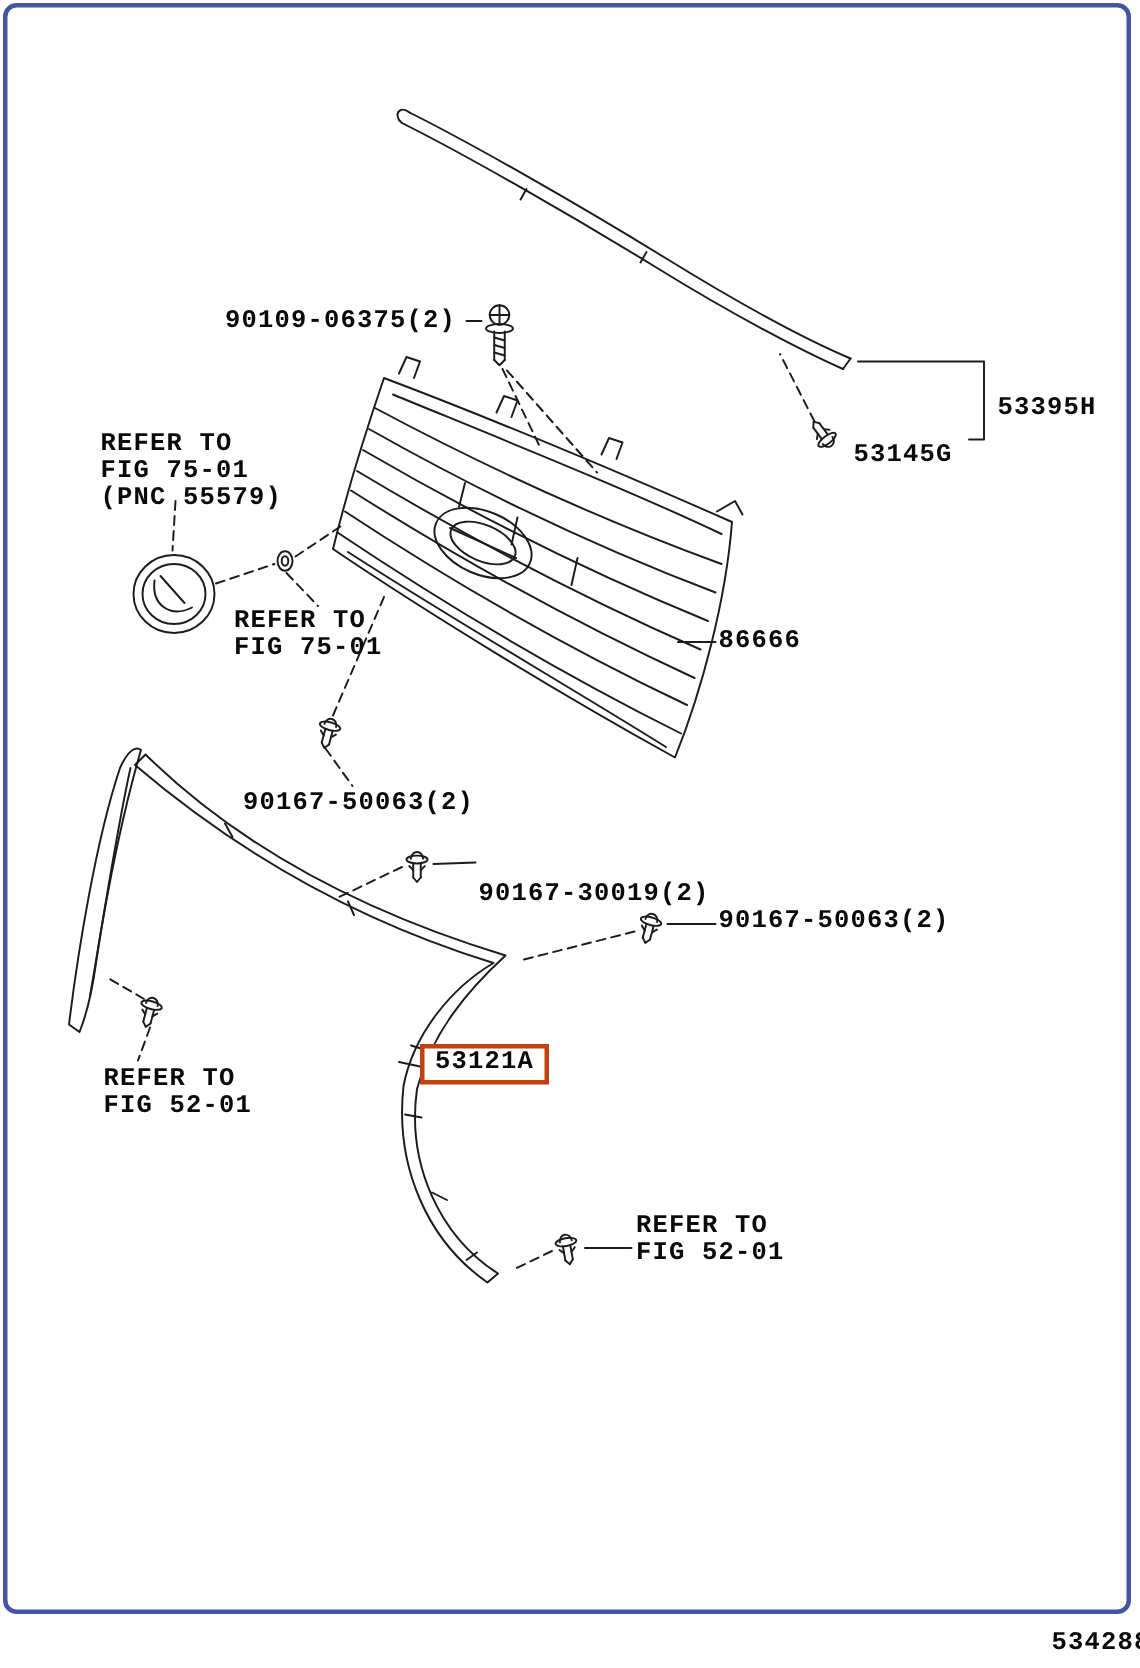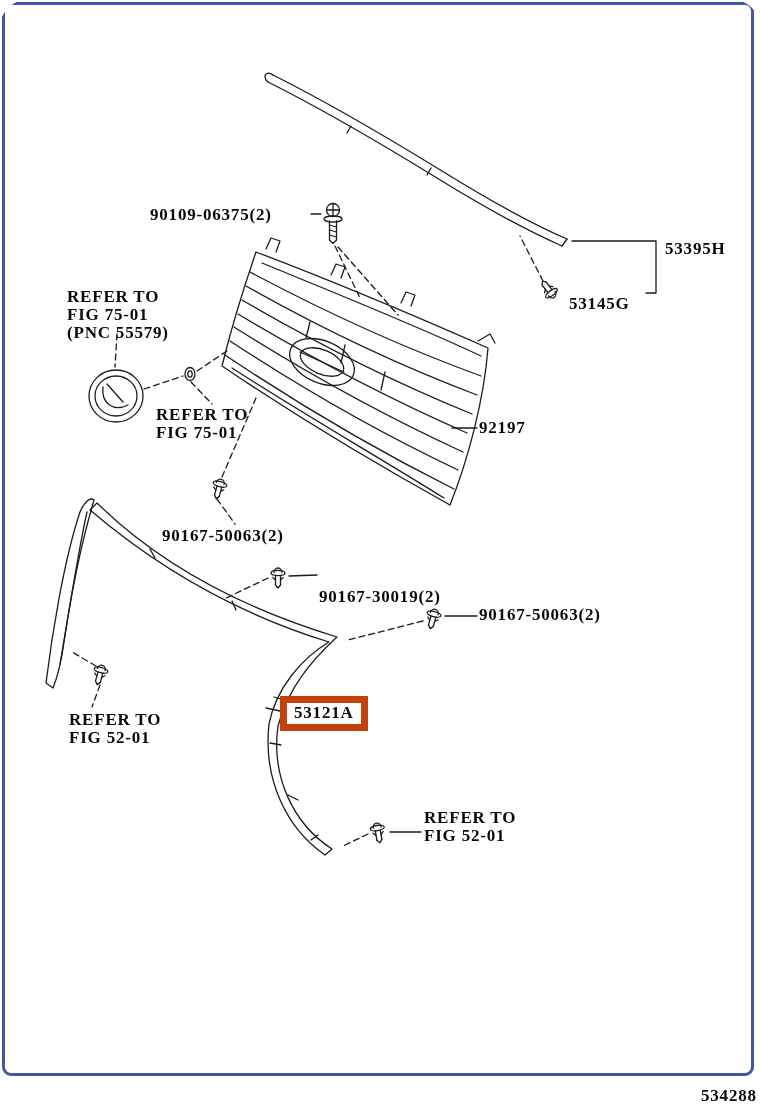--- a/index.html
+++ b/index.html
@@ -2,45 +2,44 @@
 <html><head>
 <meta charset="utf-8">
 <style>
   * { margin: 0; padding: 0; box-sizing: border-box; }
   html, body { background: #ffffff; }
   .page {
     position: relative;
     width: 760px;
     height: 1112px;
     background: #ffffff;
-    font-family: Liberation Serif, serif;
+    font-family: Liberation Mono, monospace;
     font-weight: bold;
     color: #0a0a0a;
     overflow: hidden;
-    border-radius: 27px;
   }
   .frame {
     position: absolute;
     left: 2px; top: 2px;
     width: 752px; height: 1074px;
     border: 3px solid #4355a3;
     border-radius: 9px;
     pointer-events: none;
   }
   .diagram-svg { position: absolute; left: 0; top: 0; }
   .lbl {
     position: absolute;
     font-size: 17px;
     letter-spacing: 0.8px;
     line-height: 18px;
     white-space: nowrap;
   }
   .part { cursor: default; }
   .boxed {
-    border: 7px solid #c2410c;
+    border: 3px solid #c2410c;
     padding: 1px 7px 2px 7px;
     background: #ffffff;
   }
   .footer-code {
     position: absolute;
     left: 701px; top: 1086px;
     font-size: 17px;
     letter-spacing: 0.8px;
   }
 </style>
@@ -170,36 +169,36 @@
       <g>
         <use href="#clipshape" transform="translate(378,832) rotate(-10)"></use>
       </g>
       <path d="M390,832 L421,832"></path>
       <path stroke-dasharray="6,4" d="M368,834 L341,847"></path>
     </g>
   </svg>
 
   <div class="lbl part" style="left:150px; top:206px;">90109-06375(2)</div>
 
-  <div class="lbl part" style="left:665px; top:240px;text-align:center;">53395H</div>
+  <div class="lbl part" style="left:665px; top:264px;text-align:center;">53395H</div>
 
   <div class="lbl part" style="left:569px; top:295px;">53145G</div>
 
   <div class="lbl" style="left:67px; top:288px;">
     <div>REFER TO</div>
     <div>FIG 75-01</div>
     <div>(PNC 55579)</div>
   </div>
 
   <div class="lbl" style="left:156px; top:406px;">
     <div>REFER TO</div>
     <div>FIG 75-01</div>
   </div>
 
-  <div class="lbl part" style="left:479px; top:419px;">92197</div>
+  <div class="lbl part" style="left:479px; top:419px;">86666</div>
 
   <div class="lbl part" style="left:162px; top:527px;">90167-50063(2)</div>
 
   <div class="lbl part" style="left:319px; top:588px;">90167-30019(2)</div>
 
   <div class="lbl part" style="left:479px; top:606px;">90167-50063(2)</div>
 
   <div class="lbl part boxed" style="left:280px; top:696px;">53121A</div>
 
   <div class="lbl" style="left:69px; top:711px;">

